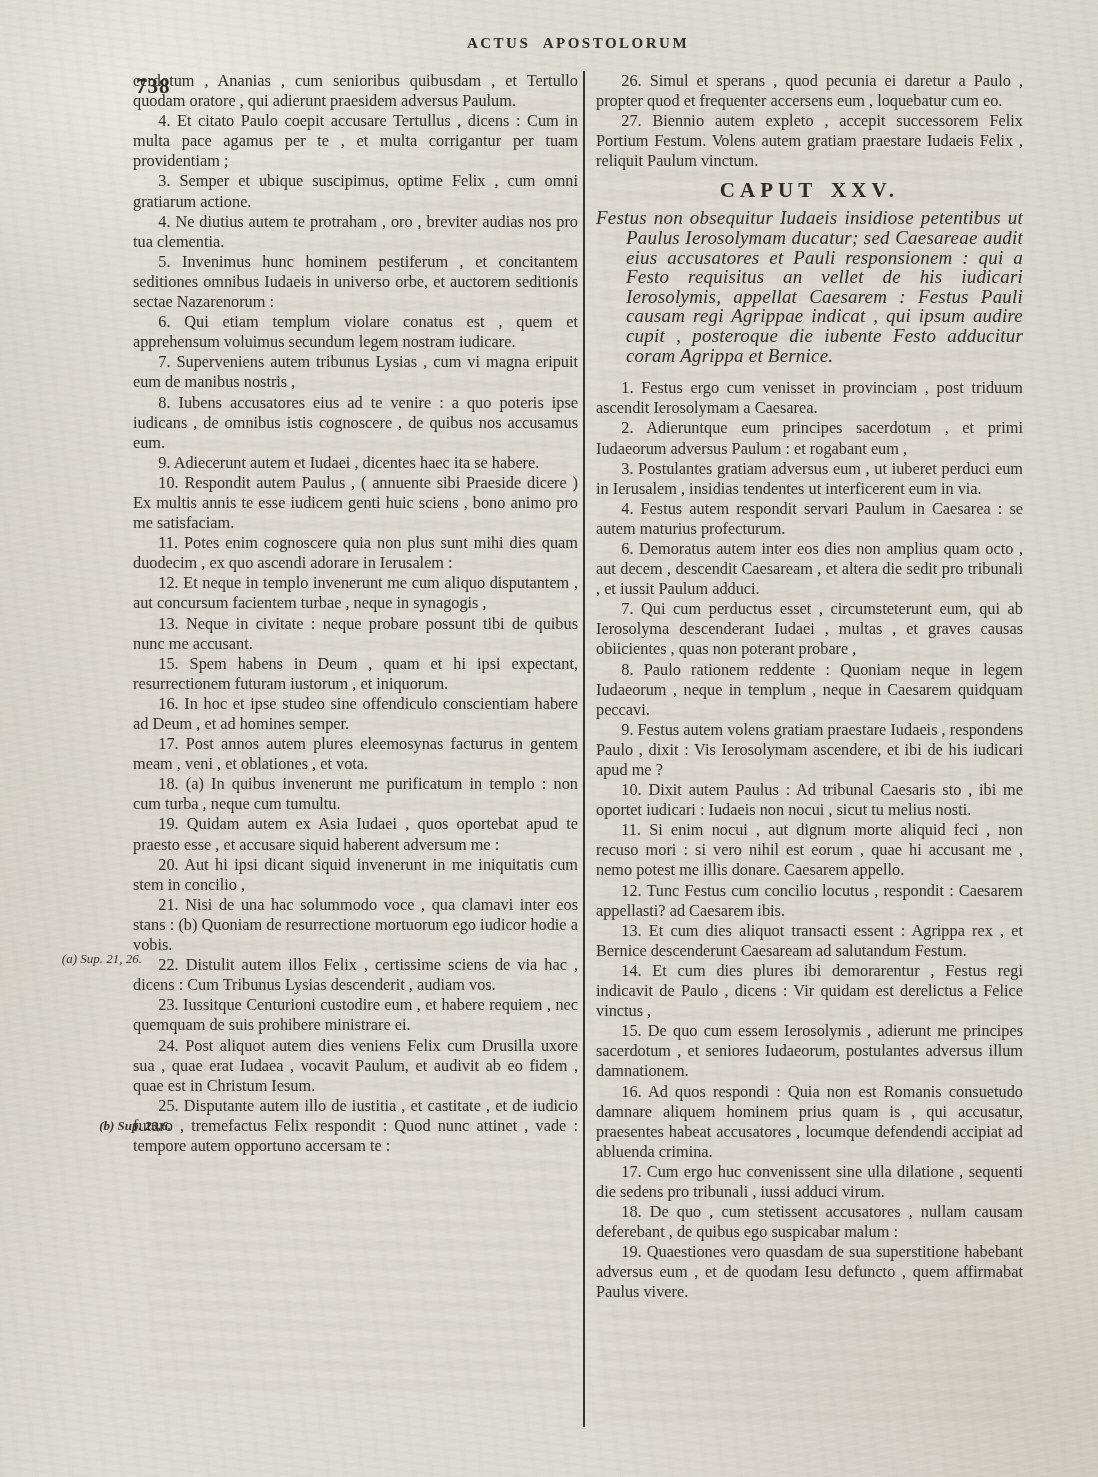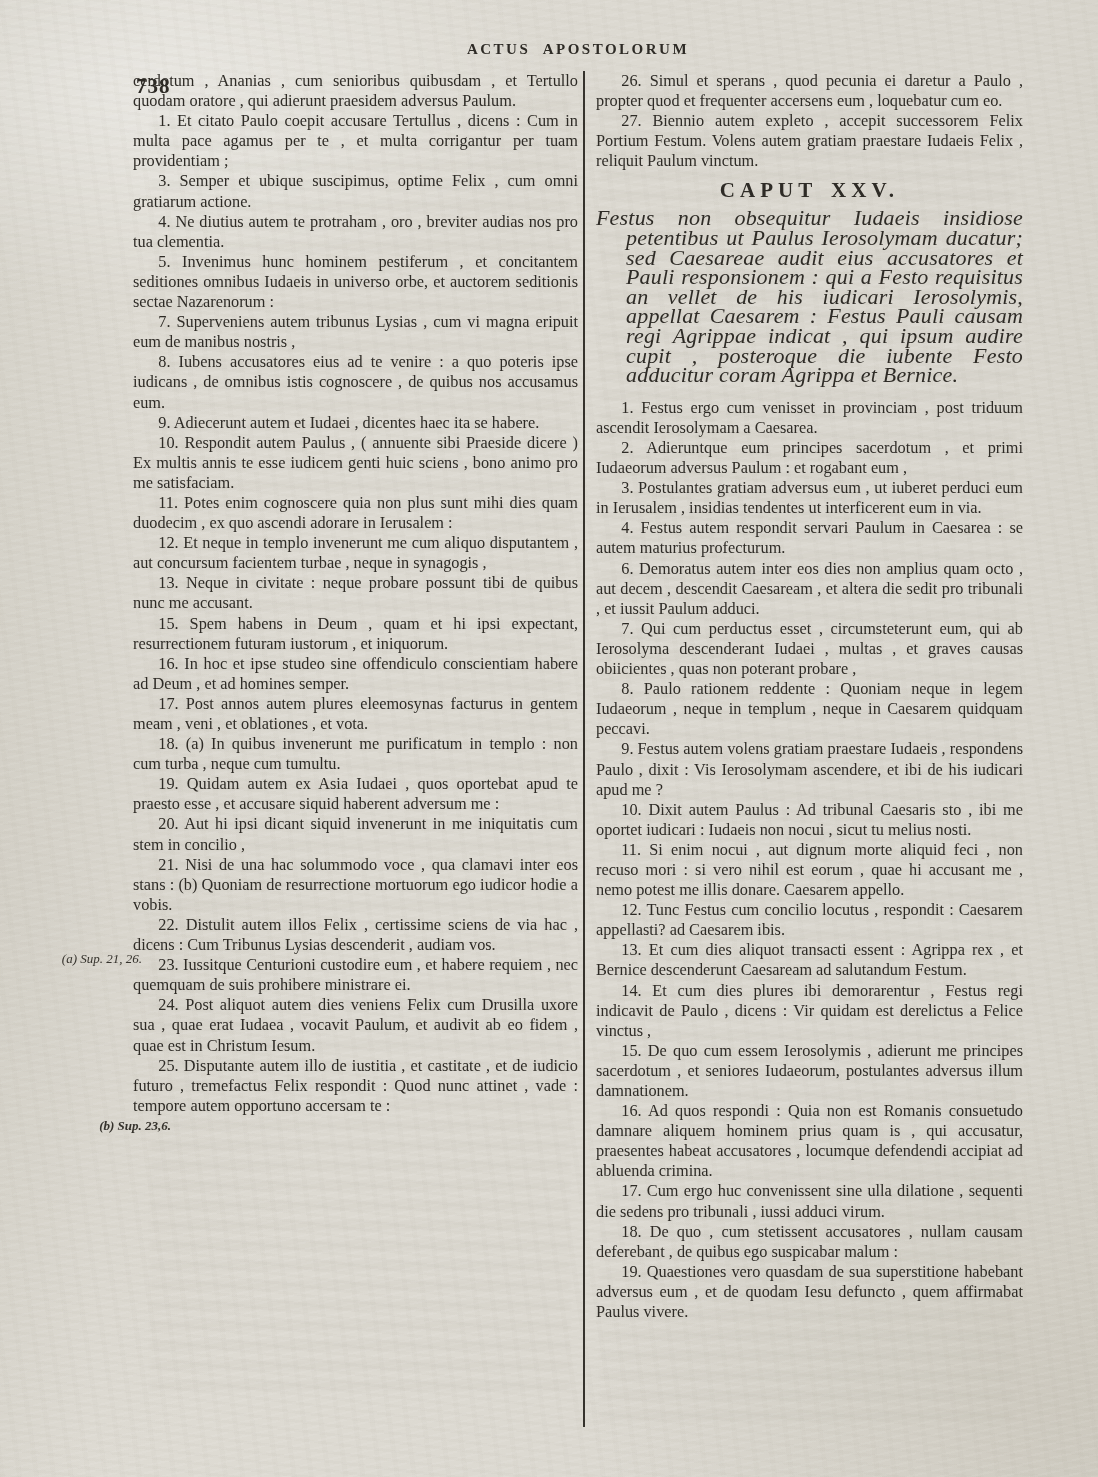--- a/index.html
+++ b/index.html
@@ -34,21 +34,21 @@
   }
   .ghost-l { left: 150px; top: 90px;  width: 420px; height: 1300px; }
   .ghost-r { left: 600px; top: 80px;  width: 415px; height: 1340px; }
 
   .page-num {
     position: absolute; left: 136px; top: 30px;
     font-size: 21px; font-weight: bold; letter-spacing: 1px; margin-top: 44px;
   }
 
   .running-head {
-    position: absolute; left: 133px; top: 41px; width: 890px;
+    position: absolute; left: 133px; top: 35px; width: 890px;
     text-align: center; font-size: 15px; font-weight: bold;
     letter-spacing: 2.5px; word-spacing: 7px;
   }
 
   .columns {
     position: absolute; left: 133px; top: 71px; width: 890px; height: 1356px;
     display: flex; align-items: stretch; justify-content: space-between;
   }
   .col { font-size: 16.3px; line-height: 20.1px; text-align: justify; }
   .col-left  { width: 446px; }
@@ -58,21 +58,21 @@
   .verse { margin: 0; text-indent: 1.55em; }
   .col-left .verse:first-child { text-indent: 0; }
 
   .chapter-heading {
     margin: 7px 0 5px 0; text-align: center; text-indent: 0;
     font-size: 21px; font-weight: bold; letter-spacing: 5px; word-spacing: 4px;
     line-height: 25px;
   }
 
   .argument {
-    margin: 0 0 13px 0; font-style: italic; font-size: 22px; line-height: 19.6px;
+    margin: 0 0 13px 0; font-style: italic; font-size: 19px; line-height: 19.6px;
     padding-left: 30px; text-indent: -30px; text-align: justify;
     letter-spacing: 0.2px;
   }
 
   .margin-note {
     position: absolute; font-style: italic; font-size: 13px; line-height: 16.5px;
     color: #35322c;
     text-align: right;
   }
   .note-a { left: 36px; top: 951px; width: 106px; text-indent: 17px; }
@@ -88,24 +88,25 @@
 
   <div class="page-num">738</div>
   <div class="running-head">ACTUS APOSTOLORUM</div>
 
   <div class="margin-note note-a">(a) Sup. 21, 26.</div>
   <div class="margin-note note-b">(b) Sup. 23,6.</div>
 
   <div class="columns">
     <div class="col col-left">
         <p class="verse">cerdotum , Ananias , cum senioribus quibusdam , et Tertullo quodam oratore , qui adierunt praesidem adversus Paulum.</p>
-        <p class="verse">1. Et citato Paulo coepit accusare Tertullus , dicens : Cum in multa pace agamus per te , et multa corrigantur per tuam providentiam ;</p>
+        <p class="verse">4. Et citato Paulo coepit accusare Tertullus , dicens : Cum in multa pace agamus per te , et multa corrigantur per tuam providentiam ;</p>
         <p class="verse">3. Semper et ubique suscipimus, optime Felix , cum omni gratiarum actione.</p>
         <p class="verse">4. Ne diutius autem te protraham , oro , breviter audias nos pro tua clementia.</p>
         <p class="verse">5. Invenimus hunc hominem pestiferum , et concitantem seditiones omnibus Iudaeis in universo orbe, et auctorem seditionis sectae Nazarenorum :</p>
+        <p class="verse">6. Qui etiam templum violare conatus est , quem et apprehensum voluimus secundum legem nostram iudicare.</p>
         <p class="verse">7. Superveniens autem tribunus Lysias , cum vi magna eripuit eum de manibus nostris ,</p>
         <p class="verse">8. Iubens accusatores eius ad te venire : a quo poteris ipse iudicans , de omnibus istis cognoscere , de quibus nos accusamus eum.</p>
         <p class="verse">9. Adiecerunt autem et Iudaei , dicentes haec ita se habere.</p>
         <p class="verse">10. Respondit autem Paulus , ( annuente sibi Praeside dicere ) Ex multis annis te esse iudicem genti huic sciens , bono animo pro me satisfaciam.</p>
         <p class="verse">11. Potes enim cognoscere quia non plus sunt mihi dies quam duodecim , ex quo ascendi adorare in Ierusalem :</p>
         <p class="verse">12. Et neque in templo invenerunt me cum aliquo disputantem , aut concursum facientem turbae , neque in synagogis ,</p>
         <p class="verse">13. Neque in civitate : neque probare possunt tibi de quibus nunc me accusant.</p>
         <p class="verse">15. Spem habens in Deum , quam et hi ipsi expectant, resurrectionem futuram iustorum , et iniquorum.</p>
         <p class="verse">16. In hoc et ipse studeo sine offendiculo conscientiam habere ad Deum , et ad homines semper.</p>
         <p class="verse">17. Post annos autem plures eleemosynas facturus in gentem meam , veni , et oblationes , et vota.</p>

